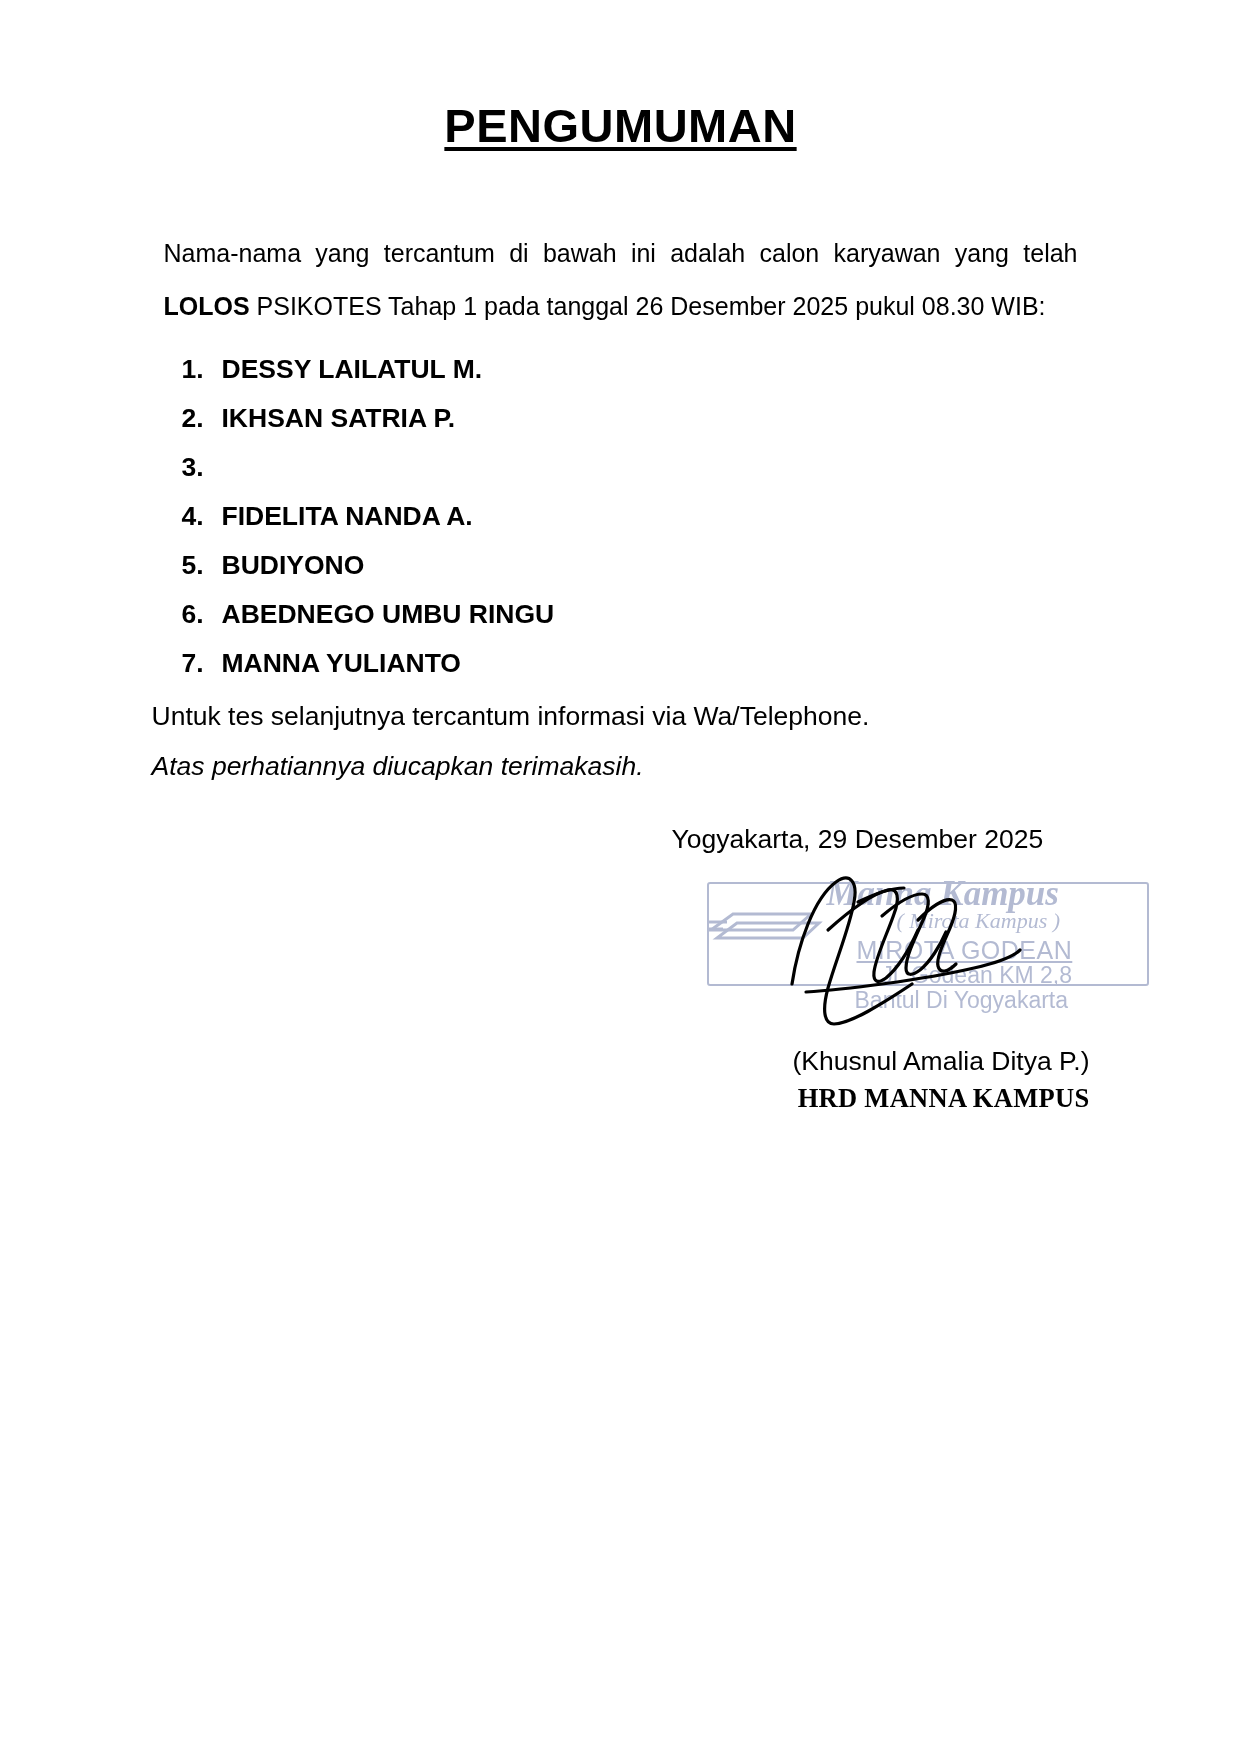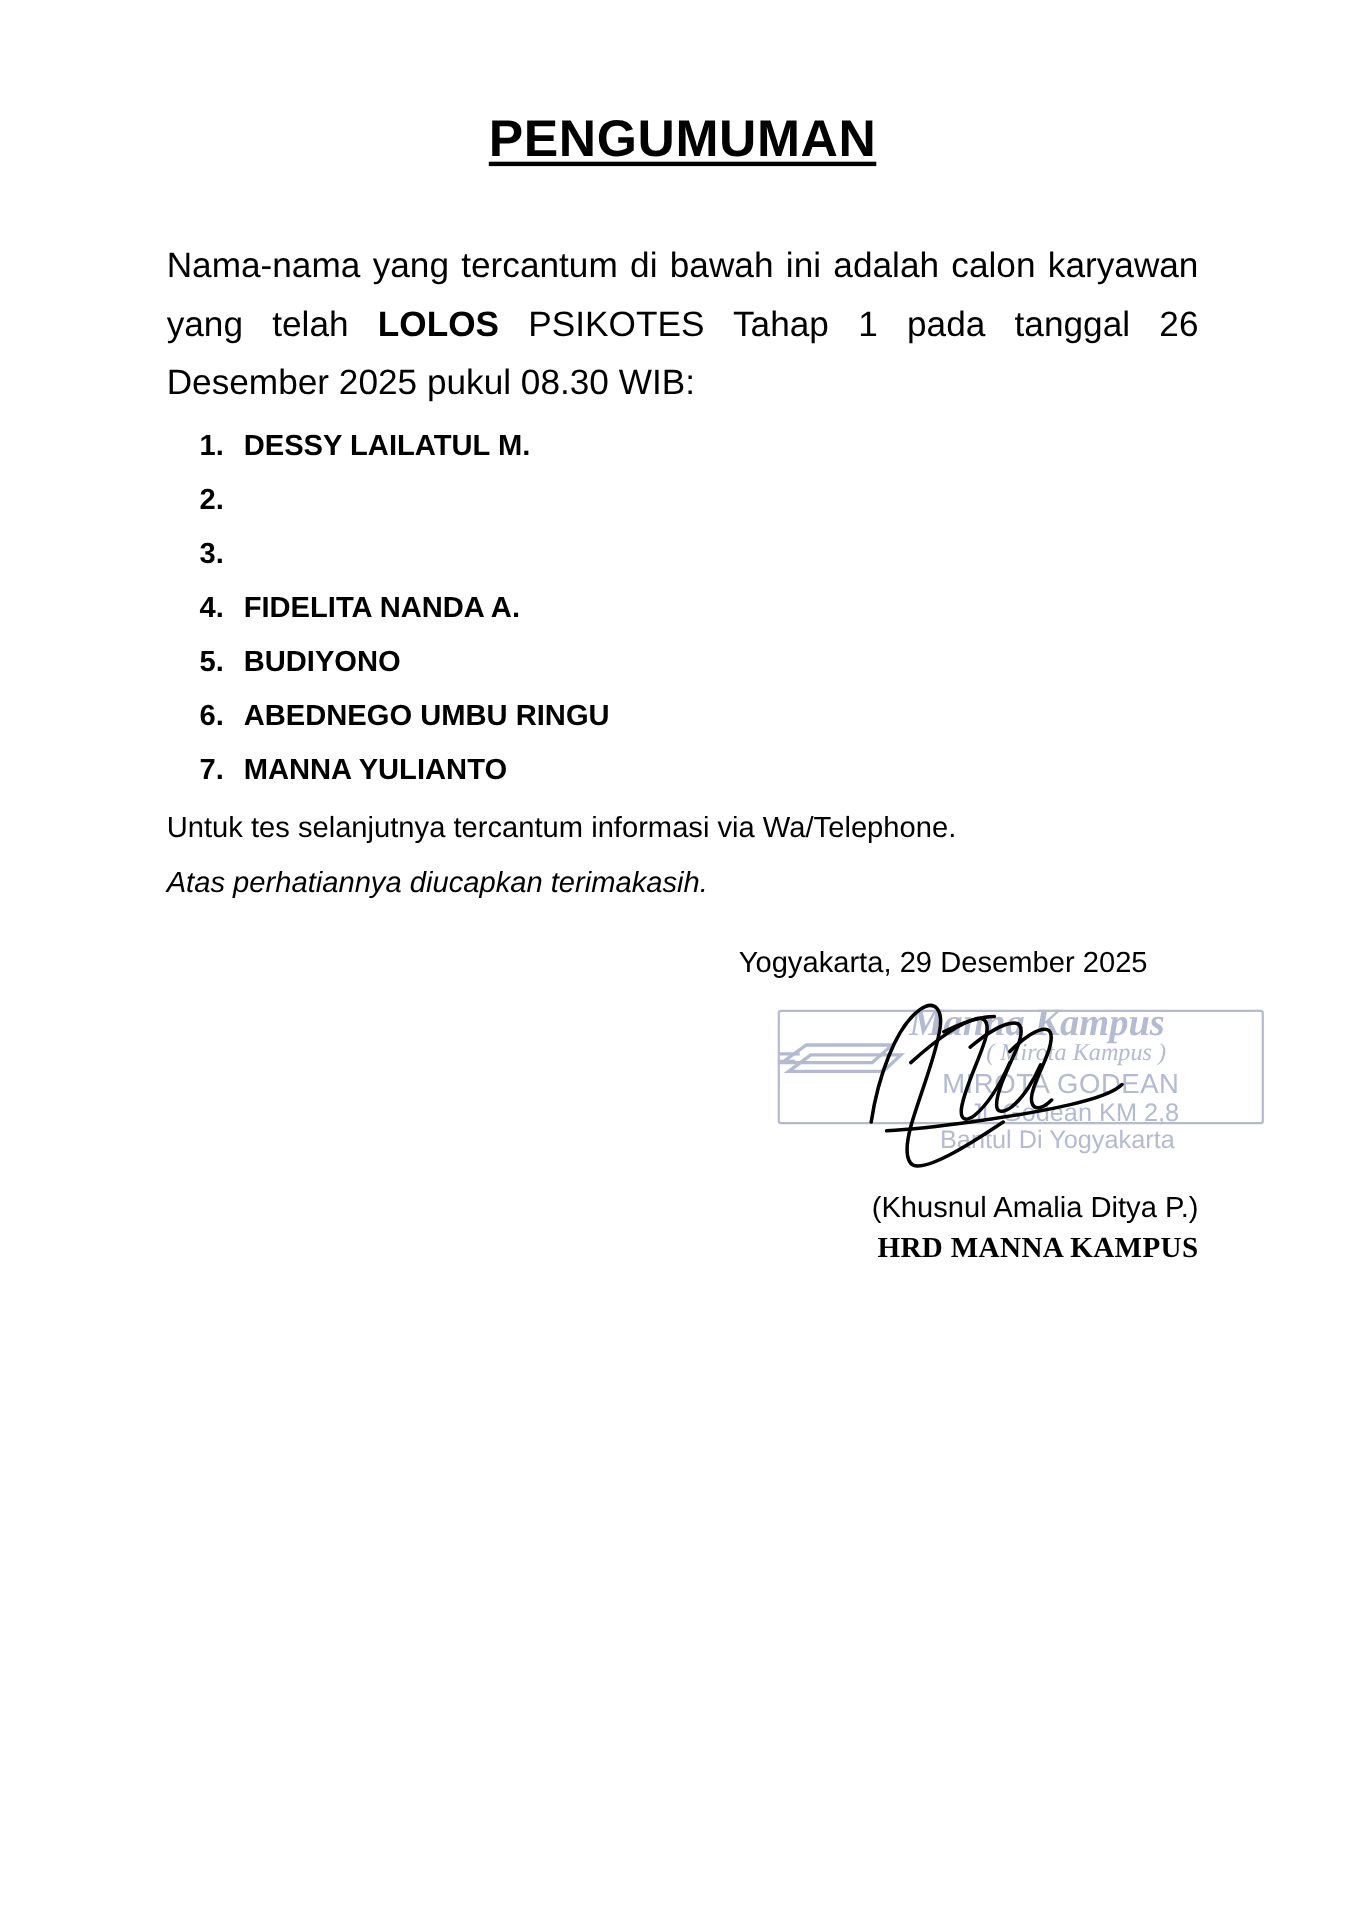--- a/index.html
+++ b/index.html
@@ -31,25 +31,25 @@
     padding-top: 98px;
     text-decoration: underline;
     text-underline-offset: 5px;
   }
   .body-block {
     margin: 0 auto;
     width: 938px;
     padding-top: 62px;
   }
   .para {
-    font-size: 32px;
+    font-size: 25px;
     line-height: 53px;
     text-align: justify;
     text-justify: inter-word;
-    margin: 0;
+    margin: 12px;
   }
   .para b {
     font-weight: bold;
   }
   .names {
     list-style: none;
     margin: 7px 0 0 0;
     padding: 0;
   }
   .names li {
@@ -116,20 +116,21 @@
     top: 34px;
     font-size: 22px;
   }
   .stamp .s3 {
     left: 150px;
     top: 62px;
     font-size: 25px;
     font-family: "Liberation Sans", sans-serif;
     font-style: normal;
     letter-spacing: 0.5px;
+    text-decoration: underline;
   }
   .stamp .s4 {
     left: 175px;
     top: 88px;
     font-size: 23px;
     font-family: "Liberation Sans", sans-serif;
     font-style: normal;
   }
   .stamp .s5 {
     left: 148px;
@@ -196,20 +197,21 @@
       <span>pukul 08.30 WIB:</span>
     </p>
 
     <ol class="names">
       <li>
         <span class="num">1.</span>
         <span>DESSY LAILATUL M.</span>
       </li>
       <li>
         <span class="num">2.</span>
+        <span>IKHSAN SATRIA P.</span>
       </li>
       <li>
         <span class="num">3.</span>
       </li>
       <li>
         <span class="num">4.</span>
         <span>FIDELITA NANDA A.</span>
       </li>
       <li>
         <span class="num">5.</span>

